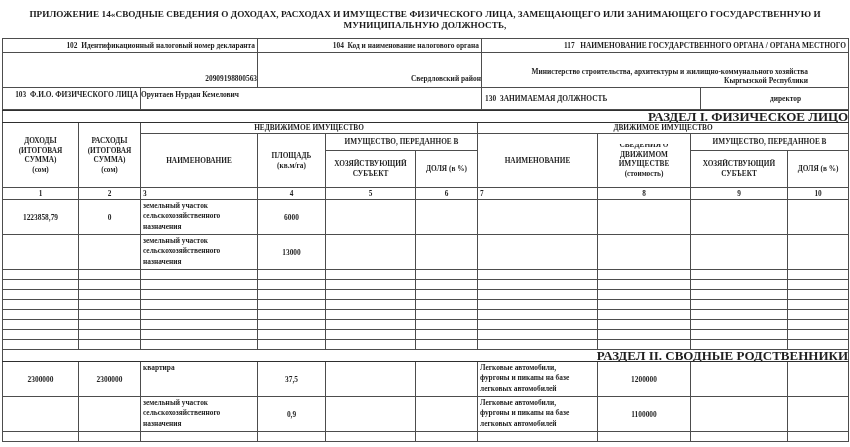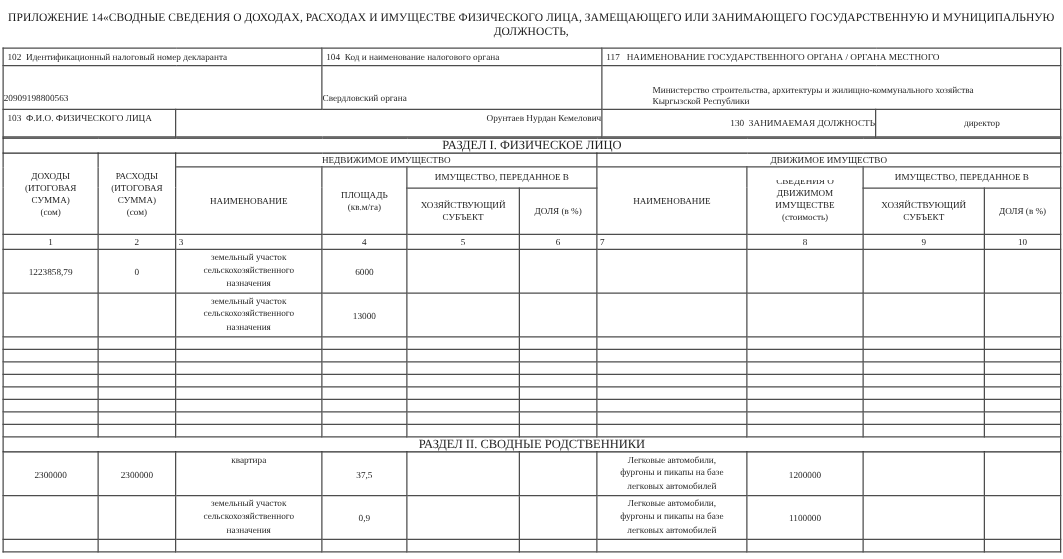--- a/index.html
+++ b/index.html
@@ -2,53 +2,53 @@
 <html><head>
 <meta charset="utf-8">
 <style>
   * { box-sizing: border-box; margin: 0; padding: 0; }
   html,body { background:#fff; }
   body {
     width: 850px; height: 447px;
     font-family: "Liberation Serif", "DejaVu Serif", serif;
     color: #1f1f1f;
   }
-  .page { position: relative; width: 850px; height: 447px; padding: 9px 2px 0 2px; overflow: hidden; }
+  .page { position: relative; width: 850px; height: 447px; padding: 9px 2px 0 2px; overflow: hidden; font-weight: bold; }
 
   .doc-title { text-align: center; font-size: 9.2px; line-height: 10.5px; letter-spacing: .05px; margin-bottom: 8px; color:#1a1a1a; }
 
   table { border-collapse: collapse; width: 846px; table-layout: fixed; }
   td { border: 1px solid #4d4d4d; font-size: 7.4px; line-height: 9px; overflow: hidden; }
 
   
   .info-table { border: 1.5px solid #2e2e2e; }
-  .info-table .lbl { vertical-align: top; text-align: left; padding: 2px 2px 1px 3px; }
+  .info-table .lbl { vertical-align: top; text-align: right; padding: 2px 2px 1px 3px; }
   .info-table tr.row-labels { height: 14px; }
   .info-table tr.row-values { height: 35px; }
   .info-table tr.row-person { height: 22px; }
-  .vbottom { vertical-align: bottom; text-align: left; padding-bottom: 4px; }
-  .vtop-center { vertical-align: top; text-align: right; padding-top: 2px; margin-top: 32px; }
-  .vmid-left { vertical-align: middle; text-align: right; padding-left: 3px; }
+  .vbottom { vertical-align: bottom; text-align: right; padding-bottom: 4px; }
+  .vtop-center { vertical-align: top; text-align: left; padding-top: 2px; margin-top: 32px; }
+  .vmid-left { vertical-align: middle; text-align: left; padding-left: 3px; }
   .vmid-center { vertical-align: middle; text-align: center; padding-left: 22px; }
 
   
   .decl-table { border: 1.5px solid #2e2e2e; border-top-width: 1px; }
-  .section-bar { text-align: center; font-size: 10px; padding: 1px 0; border-top: 1.4px solid #2e2e2e; border-bottom: 1.4px solid #2e2e2e; }
+  .section-bar { text-align: right; font-size: 13px; padding: 1px 0; border-top: 1.4px solid #2e2e2e; border-bottom: 1.4px solid #2e2e2e; }
   tr.h1 { height: 11px; } tr.h2 { height: 11px; } tr.h3 { height: 24px; } tr.nums { height: 12px; }
   .hdr { text-align: center; vertical-align: middle; padding: 0 1px; font-size: 7.3px; line-height: 9.5px; white-space: pre-line; }
   .clipcell { vertical-align: top; padding: 0; }
   .clipbox { display: block; height: 34px; overflow: hidden; }
   .clipbox span { display: block; margin-top: -3.5px; line-height: 9.5px; white-space: pre-line; font-size: 7.3px; }
   .nums td { text-align: center; vertical-align: middle; font-size: 7.3px; padding: 0; }
   .nums td.numleft { text-align: left; padding-left: 2px; }
 
   tr.data-row { height: 35px; }
   tr.empty-row { height: 10px; }
   tr.empty-row td { line-height: 1px; font-size: 1px; }
-  td.txt { text-align: center; vertical-align: top; padding: 1px 2px; white-space: pre-line; line-height: 10.3px; }
+  td.txt { text-align: left; vertical-align: top; padding: 1px 2px; white-space: pre-line; line-height: 10.3px; }
   td.val { text-align: center; vertical-align: middle; }
   tr.thick-top td { border-top: 1.6px solid #222; }
 </style>
 </head>
 <body>
 
 <div class="page">
 
   <div class="doc-title">
     <div>ПРИЛОЖЕНИЕ 14«СВОДНЫЕ СВЕДЕНИЯ О ДОХОДАХ, РАСХОДАХ И ИМУЩЕСТВЕ ФИЗИЧЕСКОГО ЛИЦА, ЗАМЕЩАЮЩЕГО ИЛИ ЗАНИМАЮЩЕГО ГОСУДАРСТВЕННУЮ И МУНИЦИПАЛЬНУЮ ДОЛЖНОСТЬ,</div>
@@ -63,21 +63,21 @@
         <col style="width:148px">
     </colgroup>
     <tbody>
         <tr class="row-labels">
       <td colspan="2" class="lbl">102&nbsp; Идентификационный налоговый номер декларанта</td>
       <td class="lbl">104&nbsp; Код и наименование налогового органа</td>
       <td colspan="2" class="lbl">117&nbsp;&nbsp; НАИМЕНОВАНИЕ ГОСУДАРСТВЕННОГО ОРГАНА / ОРГАНА МЕСТНОГО</td>
     </tr>
     <tr class="row-values">
       <td colspan="2" class="vbottom">20909198800563</td>
-      <td class="vbottom">Свердловский органа</td>
+      <td class="vbottom">Свердловский район</td>
       <td colspan="2" class="vbottom" style="padding:0 40px 2px 40px;">Министерство строительства, архитектуры и жилищно-коммунального хозяйства Кыргызской Республики</td>
     </tr>
     <tr class="row-person">
       <td class="lbl">103&nbsp; Ф.И.О. ФИЗИЧЕСКОГО ЛИЦА</td>
       <td colspan="2" class="vtop-center">Орунтаев Нурдан Кемелович</td>
       <td class="vmid-left">130&nbsp; ЗАНИМАЕМАЯ ДОЛЖНОСТЬ</td>
       <td class="vmid-center">директор</td>
     </tr>
   </tbody>
     </table>

